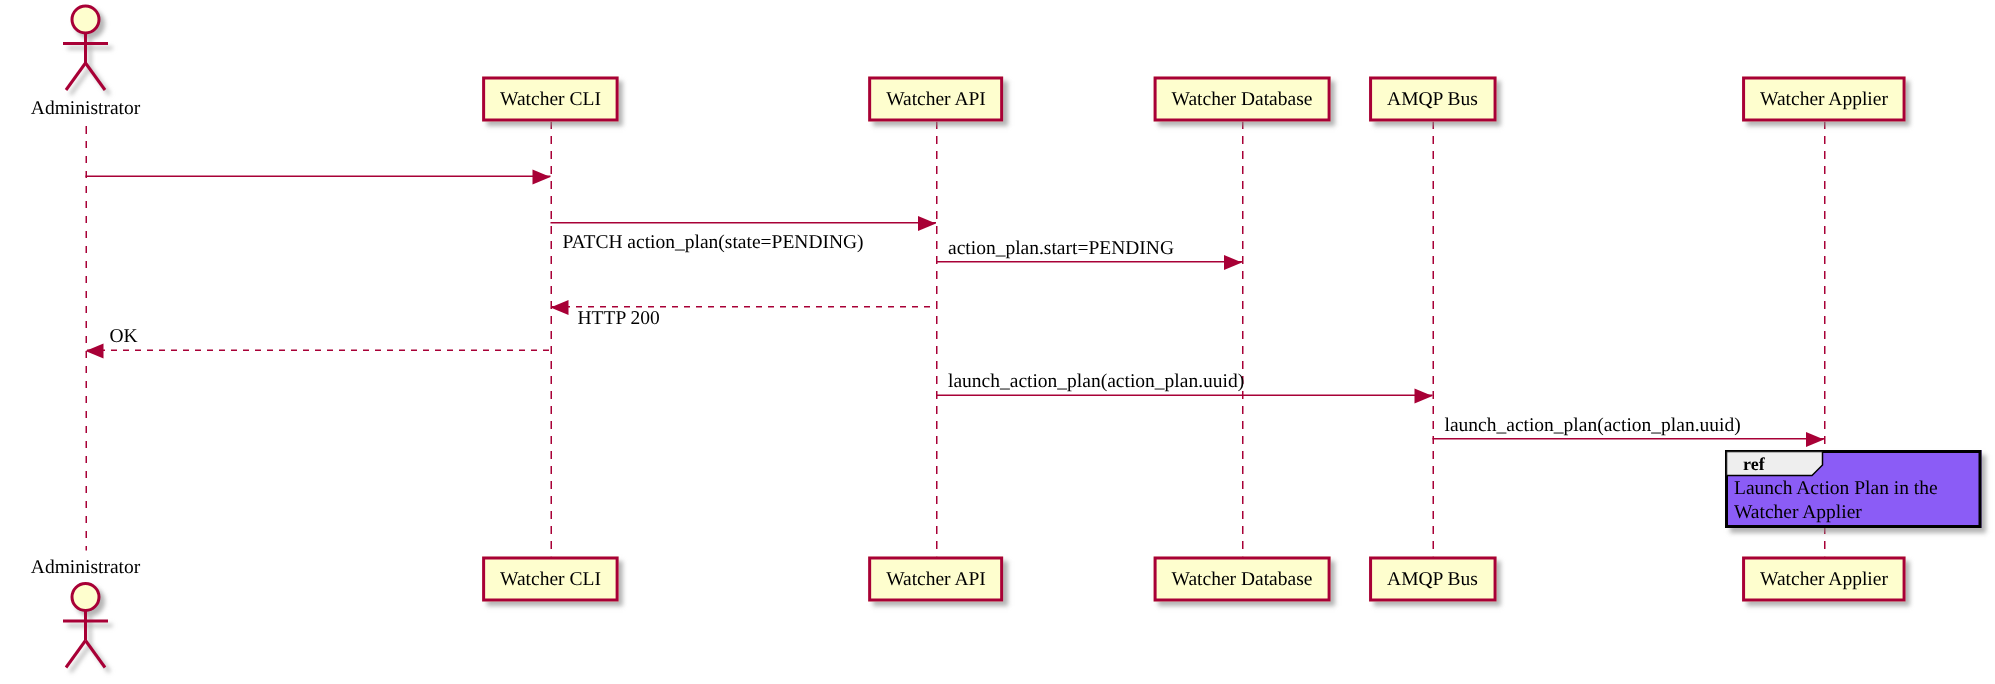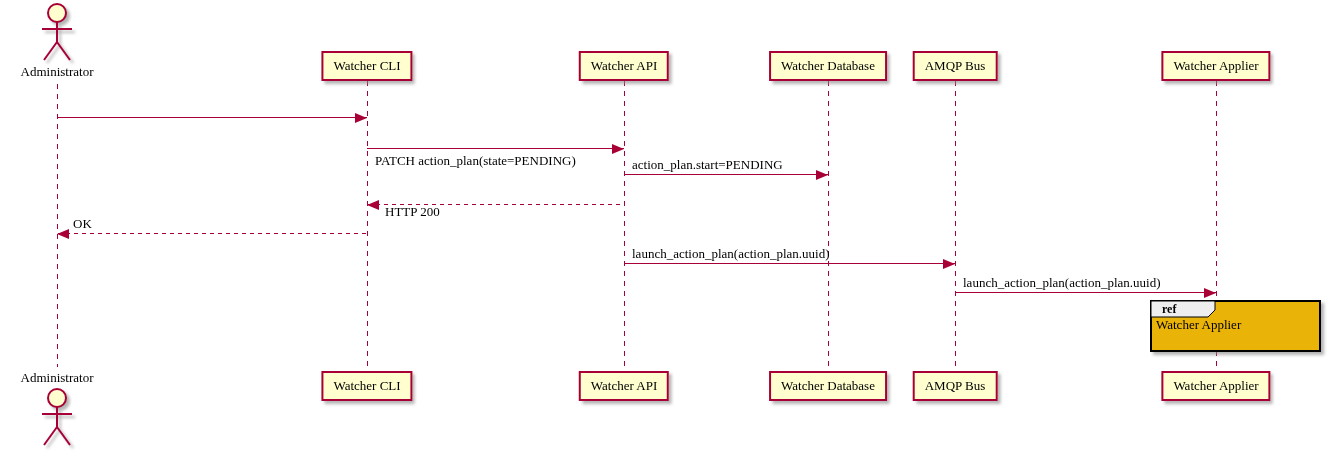--- a/index.html
+++ b/index.html
@@ -42,21 +42,21 @@
     border-top:5px solid transparent;border-bottom:5px solid transparent;
   }
   .arrow-left{
     position:absolute;width:0;height:0;z-index:1;
     border-right:12px solid #A80036;
     border-top:5px solid transparent;border-bottom:5px solid transparent;
   }
   .msg-label{position:absolute;white-space:nowrap;z-index:1;height:16px;line-height:16px;}
   .ref-box{
     position:absolute;left:1150px;top:300px;width:171px;height:52px;
-    background:#eab308;border:2px solid #000;box-sizing:border-box;
+    background:#8b5cf6;border:2px solid #000;box-sizing:border-box;
     box-shadow:3px 3px 3px rgba(140,140,140,0.65);
     z-index:3;
   }
   .ref-tab{position:absolute;left:-1px;top:-1px;}
   .ref-tab-label{
     position:absolute;left:10px;top:0px;height:15px;line-height:15px;
     font-weight:bold;font-size:12px;z-index:4;
   }
   .ref-text{position:absolute;left:4px;top:15px;line-height:16px;}
 </style>
@@ -127,20 +127,21 @@
   <div class="arrow-right" style="left:1204px;top:288px;"></div>
 
   <div class="ref-box">
     <div class="ref-tab">
       <svg width="66" height="17" viewBox="0 0 66 17">
         <polygon points="0,0 64,0 64,9 57,16 0,16" fill="#EEEEEE" stroke="#000000" stroke-width="1"></polygon>
       </svg>
     </div>
     <div class="ref-tab-label">ref</div>
     <div class="ref-text">
+      <div>Launch Action Plan in the</div>
       <div>Watcher Applier</div>
     </div>
   </div>
 
   <div class="pbox bottom" style="left:367px;">
       <span>Watcher CLI</span>
     </div>
   <div class="pbox bottom" style="left:624px;">
       <span>Watcher API</span>
     </div>

